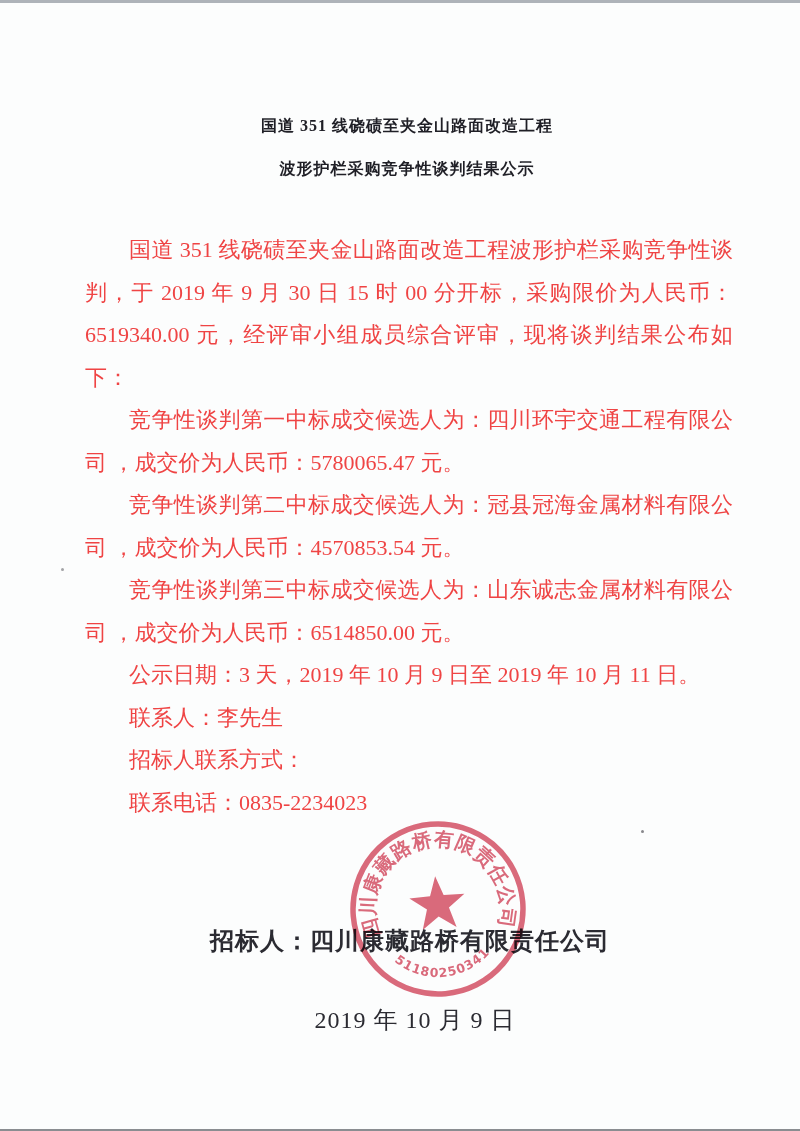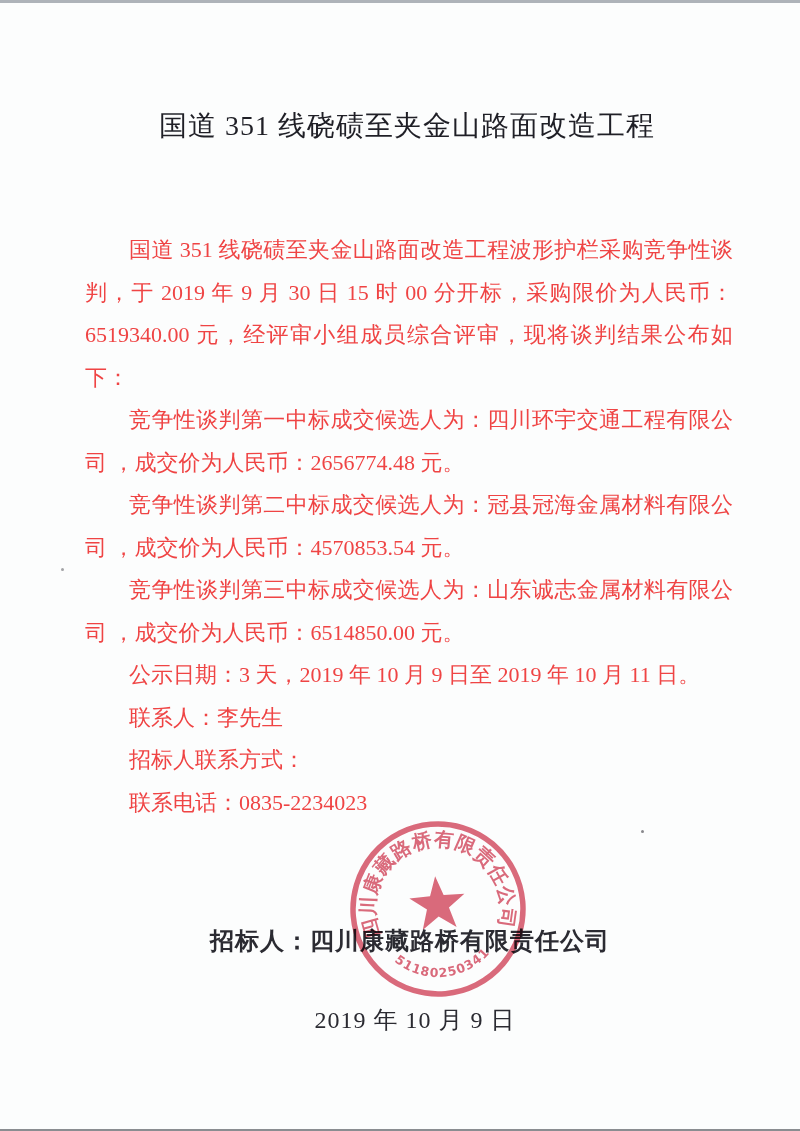--- a/index.html
+++ b/index.html
@@ -13,21 +13,21 @@
     margin:0 auto;
     background:#fcfdfd;
     overflow:hidden;
     color:#26262d;
   }
   .edge-top{position:absolute;top:0;left:0;width:800px;height:3px;background:#9aa0a7;opacity:.8;}
   .edge-bottom{position:absolute;bottom:0;left:0;width:800px;height:2px;background:#6d7176;opacity:.8;}
   .doc-title{
     position:absolute;top:104px;left:0;width:800px;
     text-align:center;
-    font-size:28px;font-weight:400;
+    font-size:16px;font-weight:700;
     line-height:43px;
     letter-spacing:1px;
     color:#1f1f26;
     padding-left:14px;box-sizing:border-box;
   }
   .doc-body{
     position:absolute;top:229px;left:85px;width:648px;
     font-size:22px;line-height:42.5px;
     text-align:justify;
     color:#ef4444;
@@ -64,25 +64,26 @@
 </style>
 </head>
 <body>
 
 <div class="page">
   <div class="edge-top"></div>
   <div class="edge-bottom"></div>
 
   <div class="doc-title">
     <div>国道 351 线硗碛至夹金山路面改造工程</div>
+    <div>波形护栏采购竞争性谈判结果公示</div>
   </div>
 
   <div class="doc-body">
       <p>国道 351 线硗碛至夹金山路面改造工程波形护栏采购竞争性谈判，于 2019 年 9 月 30 日 15 时 00 分开标，采购限价为人民币：6519340.00 元，经评审小组成员综合评审，现将谈判结果公布如下：</p>
-      <p>竞争性谈判第一中标成交候选人为：四川环宇交通工程有限公司 ，成交价为人民币：2656774.48 元。</p>
+      <p>竞争性谈判第一中标成交候选人为：四川环宇交通工程有限公司 ，成交价为人民币：5780065.47 元。</p>
       <p>竞争性谈判第二中标成交候选人为：冠县冠海金属材料有限公司 ，成交价为人民币：4570853.54 元。</p>
       <p>竞争性谈判第三中标成交候选人为：山东诚志金属材料有限公司 ，成交价为人民币：6514850.00 元。</p>
       <p>公示日期：3 天，2019 年 10 月 9 日至 2019 年 10 月 11 日。</p>
       <p>联系人：李先生</p>
       <p>招标人联系方式：</p>
       <p>联系电话：0835-2234023</p>
     </div>
 
   <div class="signature-line">招标人：四川康藏路桥有限责任公司</div>
 

